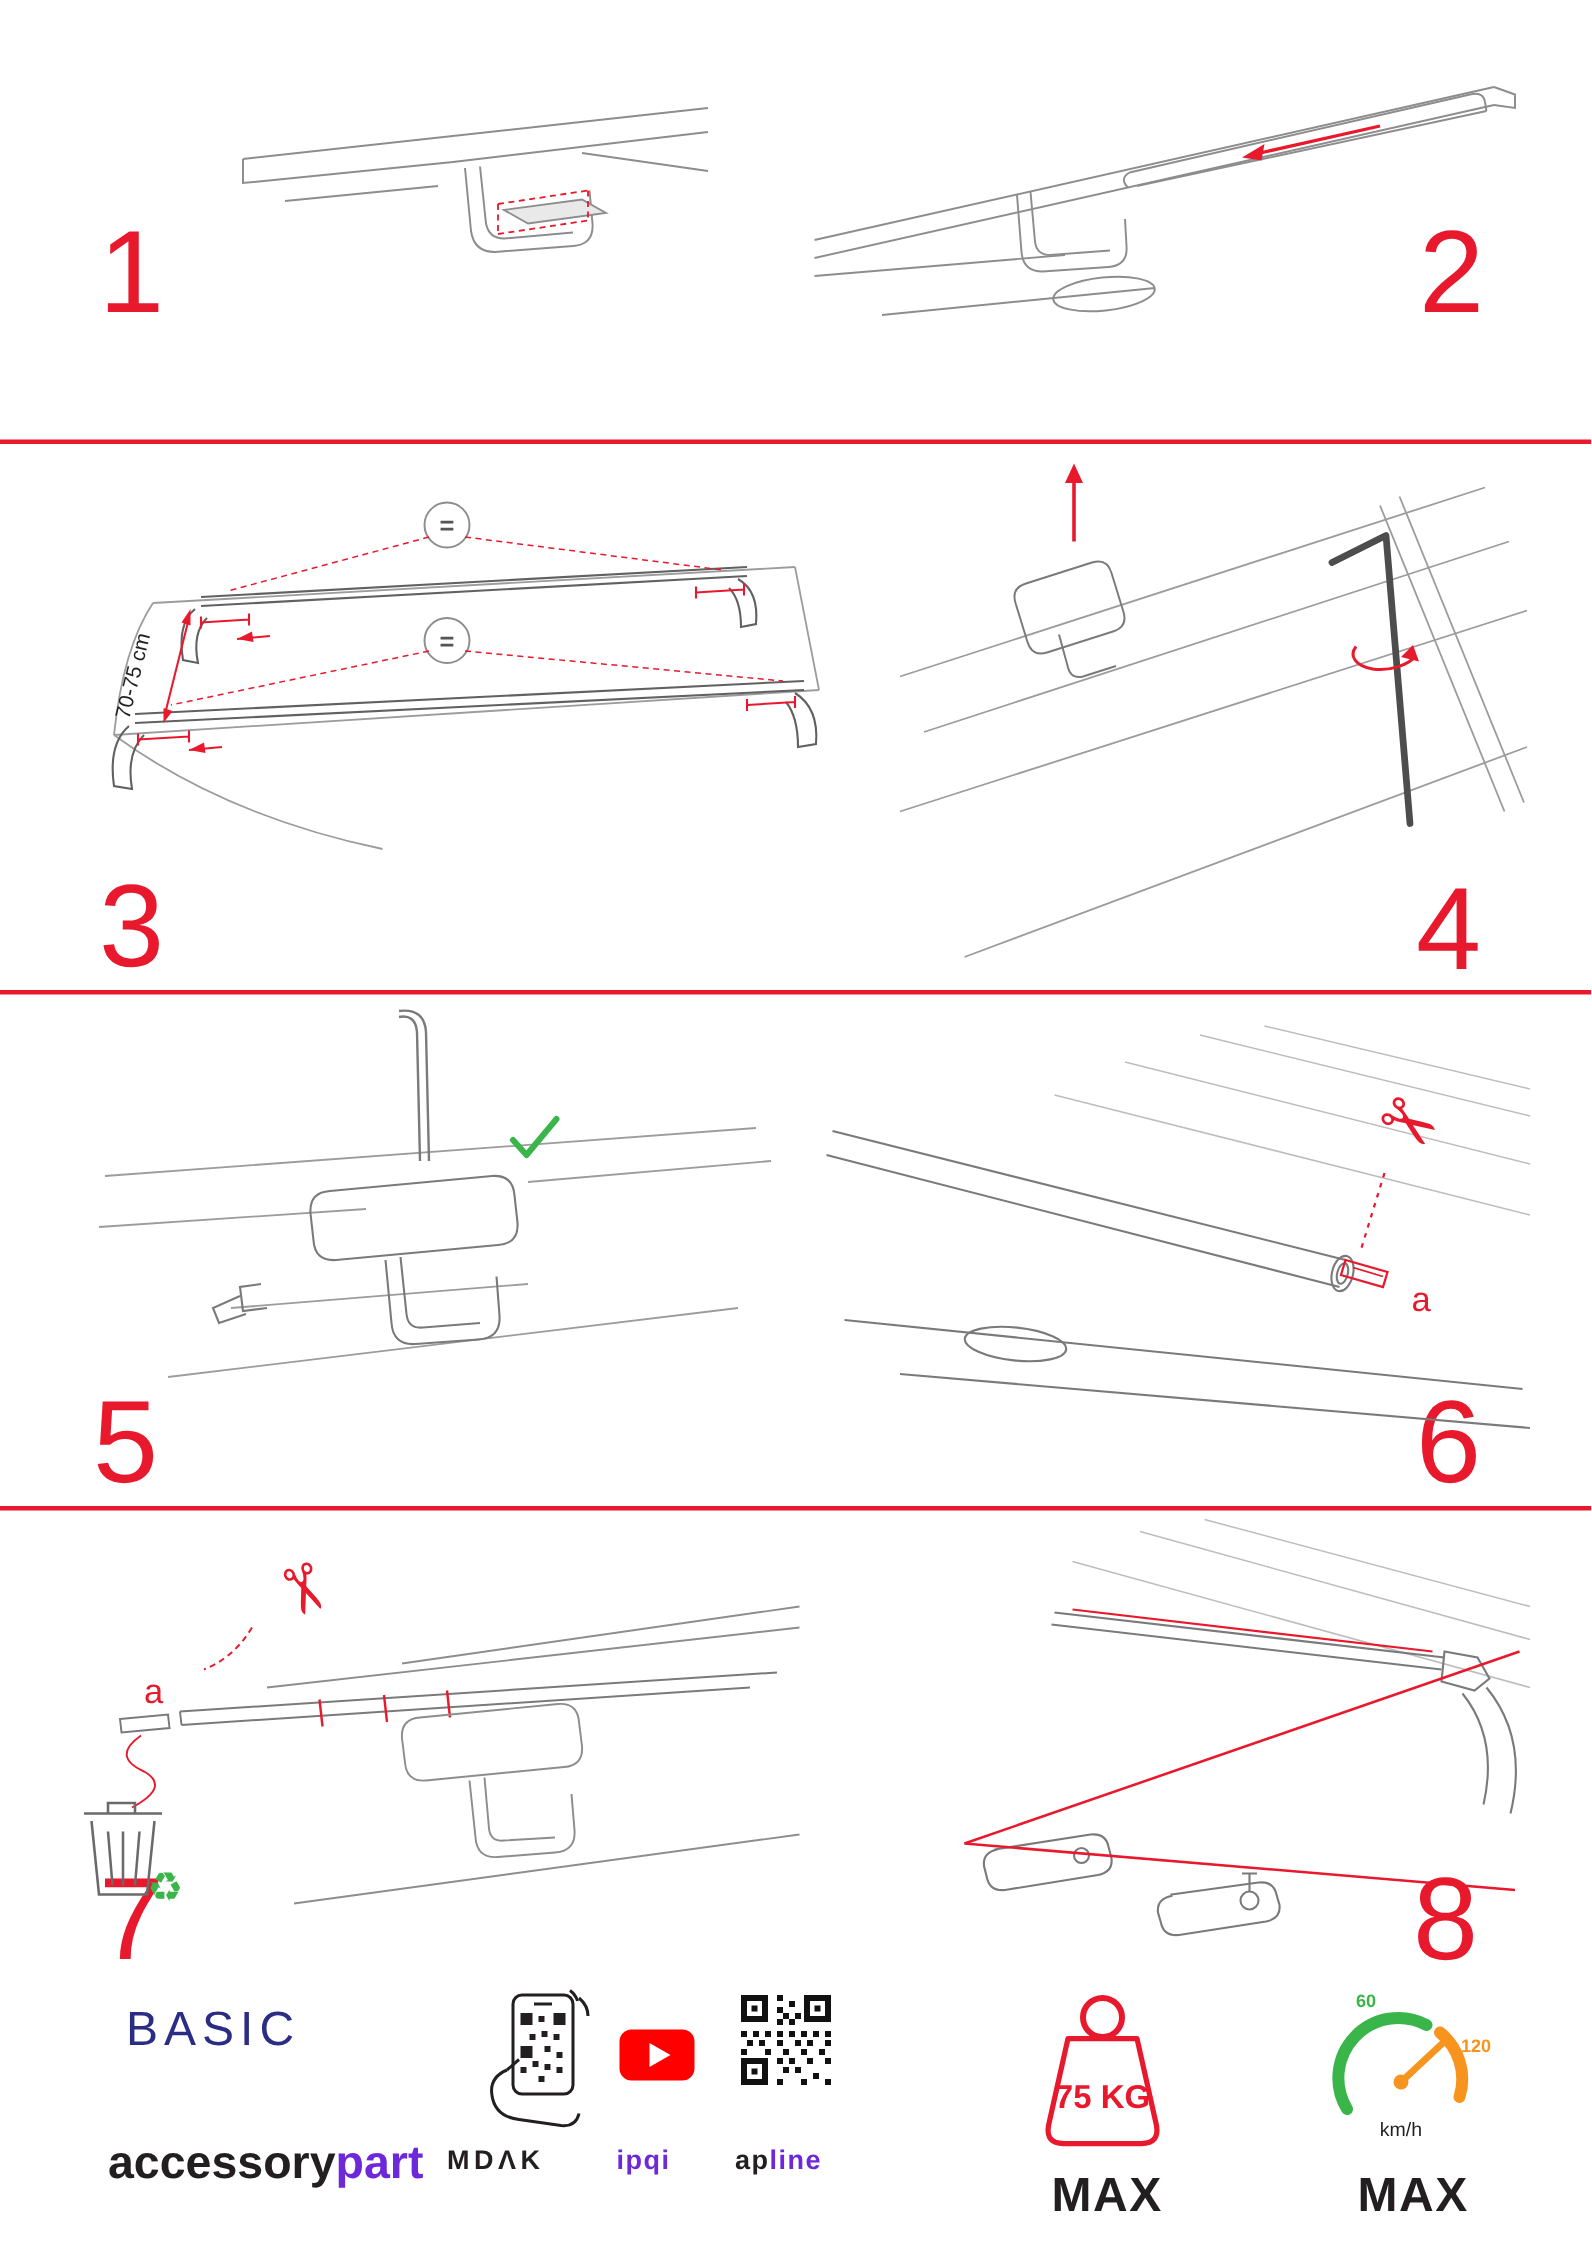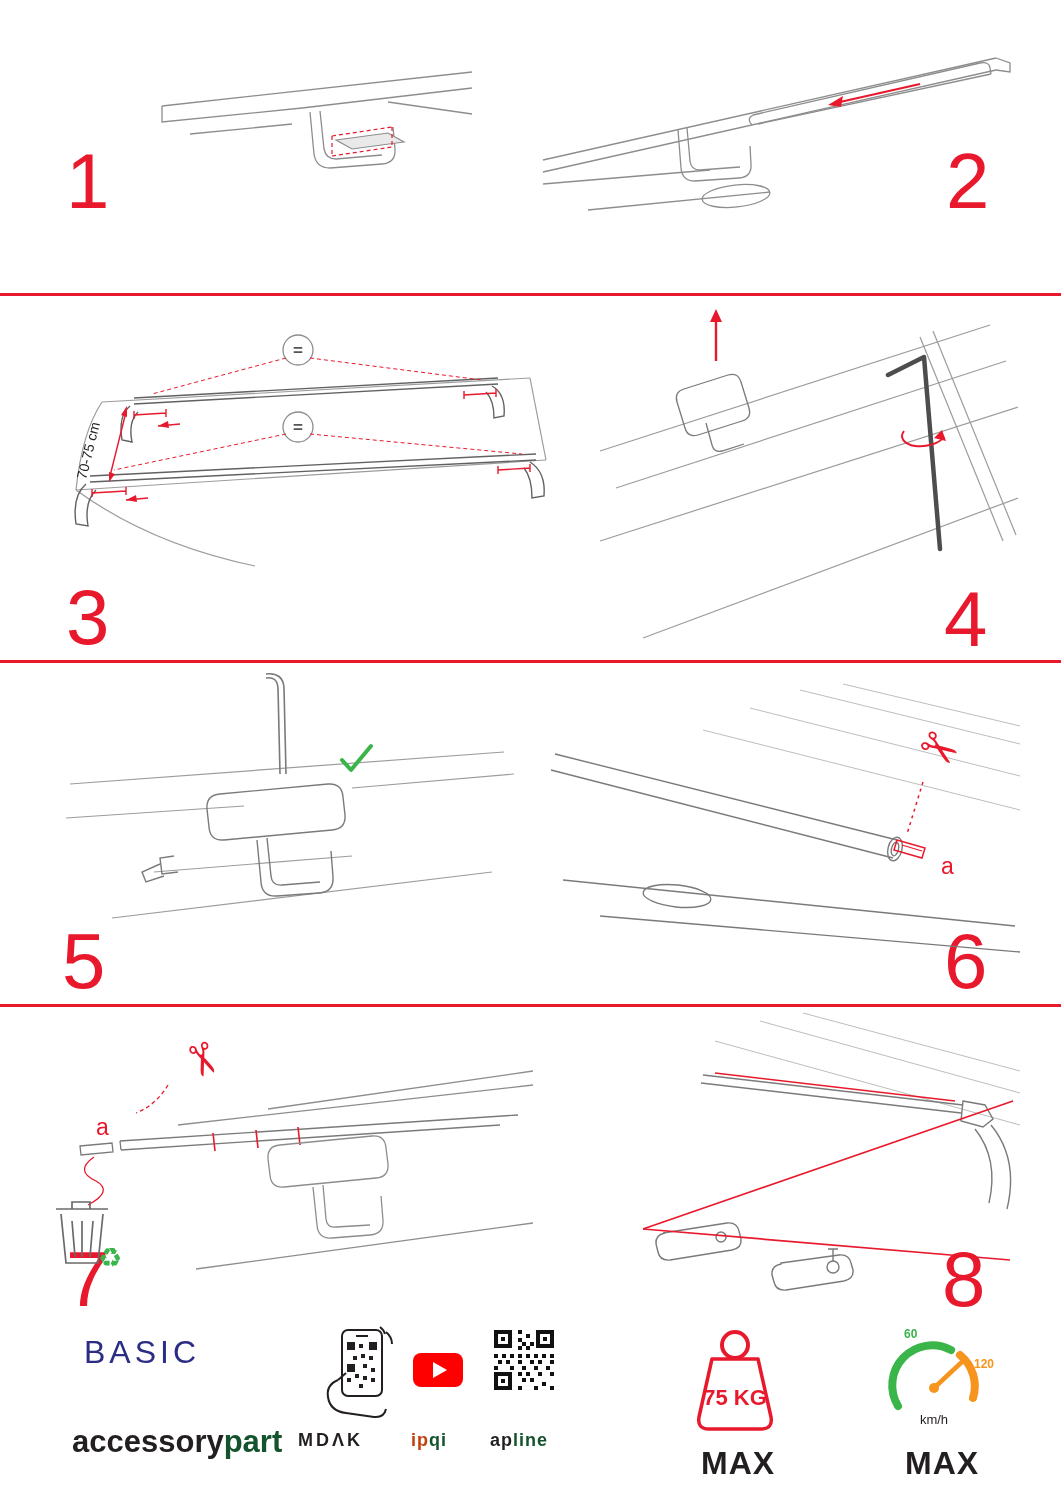--- a/index.html
+++ b/index.html
@@ -5,22 +5,22 @@
 <style>
   *{margin:0;padding:0;box-sizing:border-box}
   html,body{background:#ffffff}
   body{font-family:"Liberation Sans",sans-serif}
   #page{position:relative;width:1061px;height:1500px;background:#ffffff;overflow:hidden}
   .divider{position:absolute;left:0;width:1061px;height:3px;background:#e8192c}
   .step-num{position:absolute;font-size:78px;line-height:1;color:#e8192c;font-family:"Liberation Sans",sans-serif;font-weight:400}
   .brand-basic{position:absolute;font-size:32px;letter-spacing:4px;color:#2b2d84;font-weight:400}
   .brand-row{position:absolute;font-size:31px;font-weight:700;color:#231f20;letter-spacing:0}
   .sub-brand{position:absolute;font-size:18px;font-weight:600;color:#231f20;letter-spacing:3px}
-  .red{color:#14532d}
-  .gray{color:#c2410c}
+  .red{color:#6d28d9}
+  .gray{color:#6d28d9}
   .max-label{position:absolute;font-size:32px;color:#231f20;letter-spacing:1px;font-weight:700}
   svg{position:absolute;overflow:visible}
   svg text{font-family:"Liberation Sans",sans-serif}
 </style>
 </head>
 <body>
 
 <div id="page">
 
   <div class="divider" style="top:293px"></div>

